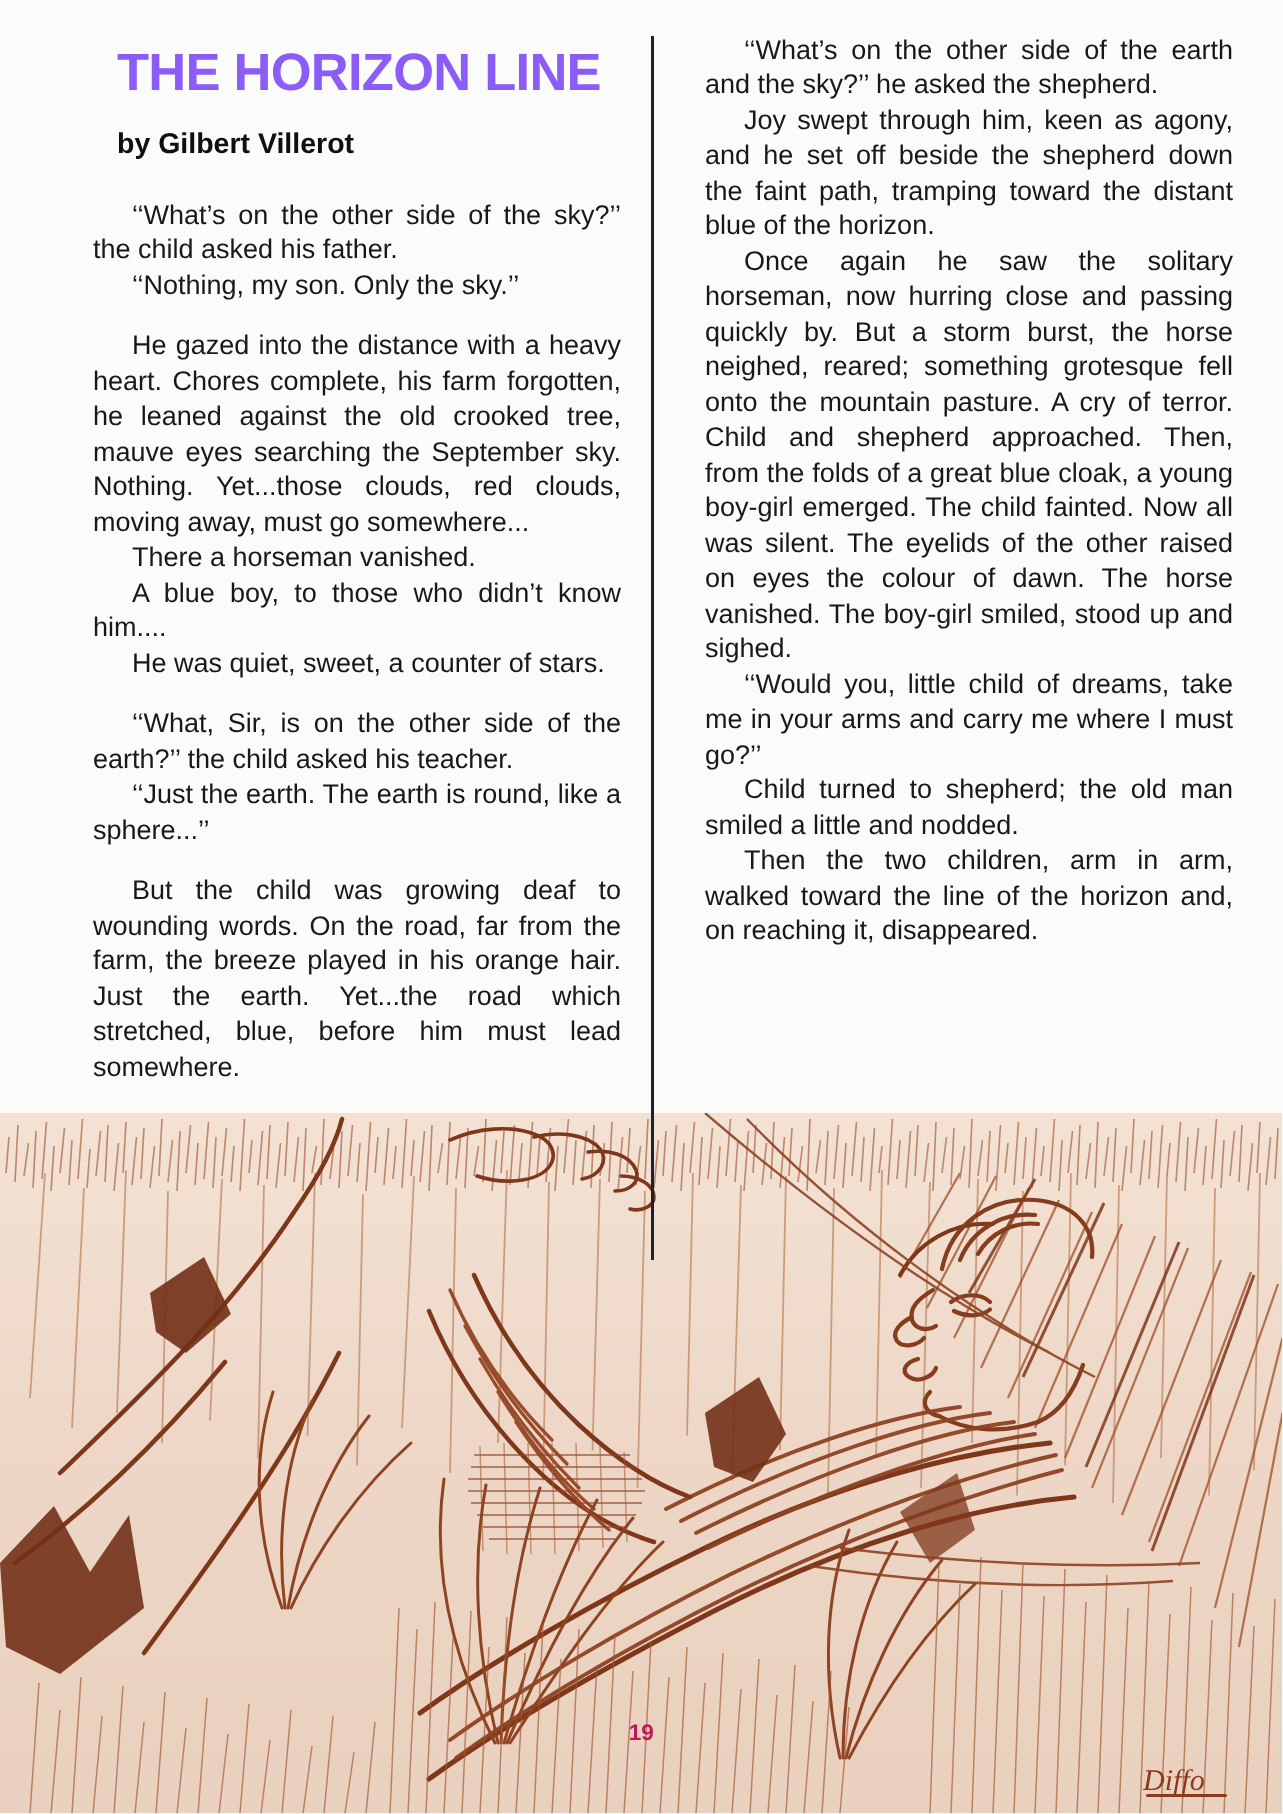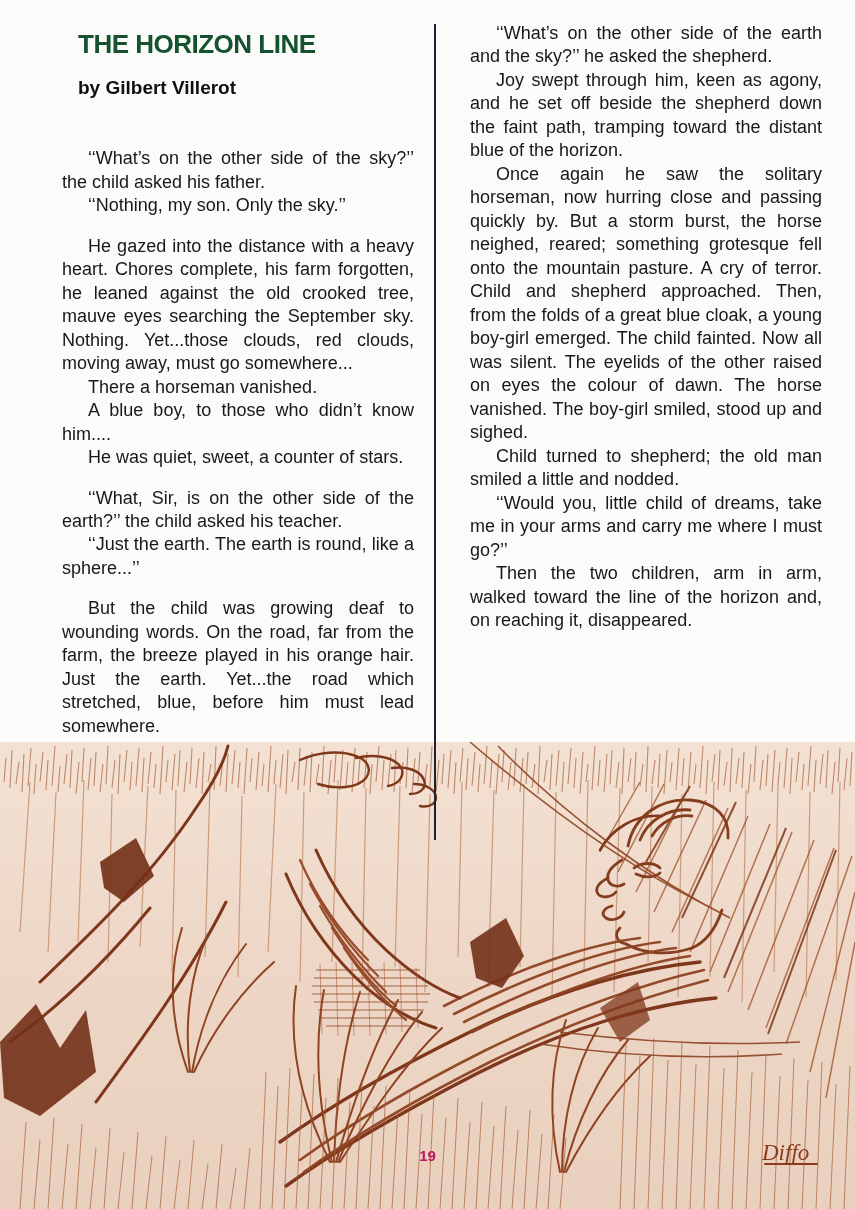--- a/index.html
+++ b/index.html
@@ -41,66 +41,66 @@
   }
   .column {
     position: absolute;
     top: 22px;
     width: 352px;
   }
   .column.left  { left: 62px; }
   .column.right { left: 470px; }
 
   .article-title {
-    font-size: 26px;
+    font-size: 35px;
     font-weight: bold;
     line-height: 0.97;
     letter-spacing: -0.5px;
     margin: 10px 0 16px 16px;
-    color: #14532d;
+    color: #8b5cf6;
   }
   .byline {
     font-size: 19px;
     font-weight: bold;
     margin: 20px 0 0 16px;
     color: #0c0f14;
   }
 
   .body-text p {
     font-size: 18px;
     line-height: 1.305;
     margin: 0;
     text-align: justify;
     text-indent: 26px;
     -webkit-hyphens: none;
     hyphens: none;
   }
   .body-text p.gap { margin-top: 17px; }
-  .left .body-text { margin-top: 48px; }
+  .left .body-text { margin-top: 24px; }
 
   .last-para-overlay p { position: relative; z-index: 4; }
 
   .page-number {
     position: absolute;
     left: 0;
     top: 1147px;
     width: 855px;
     text-align: center;
     font-size: 15px;
     font-weight: bold;
     color: #be185d;
     z-index: 5;
   }
   .signature {
     position: absolute;
     left: 762px;
-    top: 1140px;
+    top: 1176px;
     font-family: "Liberation Serif", serif;
     font-style: italic;
-    font-size: 23px;
+    font-size: 20px;
     color: #8b3a1c;
     z-index: 5;
   }
   .signature .underline {
     display: block;
     width: 54px;
     height: 2px;
     background: #8b3a1c;
     margin-top: -3px;
     margin-left: 2px;
@@ -535,22 +535,22 @@
       <p>‘‘Just the earth. The earth is round, like a sphere...’’</p>
       <p class="gap">But the child was growing deaf to wounding words. On the road, far from the farm, the breeze played in his orange hair. Just the earth. Yet...the road which stretched, blue, before him must lead somewhere.</p>
     </div>
   </div>
 
   <div class="column right">
     <div class="body-text">
       <p>‘‘What’s on the other side of the earth and the sky?’’ he asked the shepherd.</p>
       <p>Joy swept through him, keen as agony, and he set off beside the shepherd down the faint path, tramping toward the distant blue of the horizon.</p>
       <p>Once again he saw the solitary horseman, now hurring close and passing quickly by. But a storm burst, the horse neighed, reared; something grotesque fell onto the mountain pasture. A cry of terror. Child and shepherd approached. Then, from the folds of a great blue cloak, a young boy-girl emerged. The child fainted. Now all was silent. The eyelids of the other raised on eyes the colour of dawn. The horse vanished. The boy-girl smiled, stood up and sighed.</p>
+      <p>‘‘Would you, little child of dreams, take me in your arms and carry me where I must go?’’</p>
       <p>Child turned to shepherd; the old man smiled a little and nodded.</p>
-      <p>‘‘Would you, little child of dreams, take me in your arms and carry me where I must go?’’</p>
       <p>Then the two children, arm in arm, walked toward the line of the horizon and, on reaching it, disappeared.</p>
     </div>
   </div>
 
   <div class="page-number">19</div>
   <div class="signature">
     <span>Diffo</span>
     <span class="underline"></span>
   </div>
 

